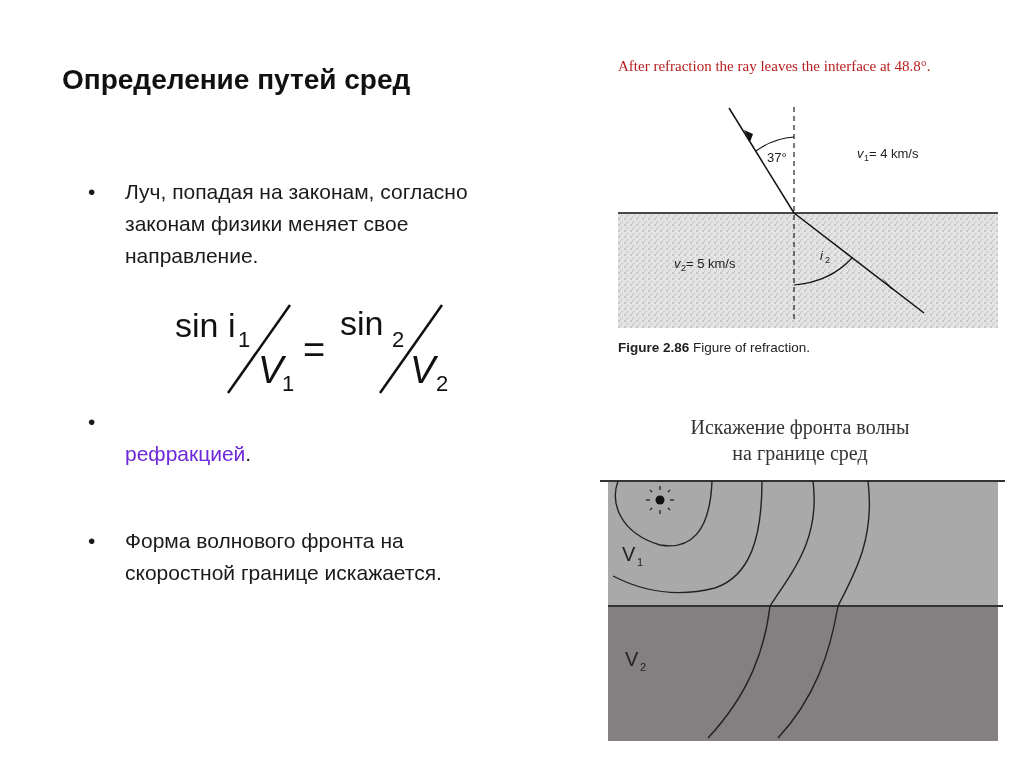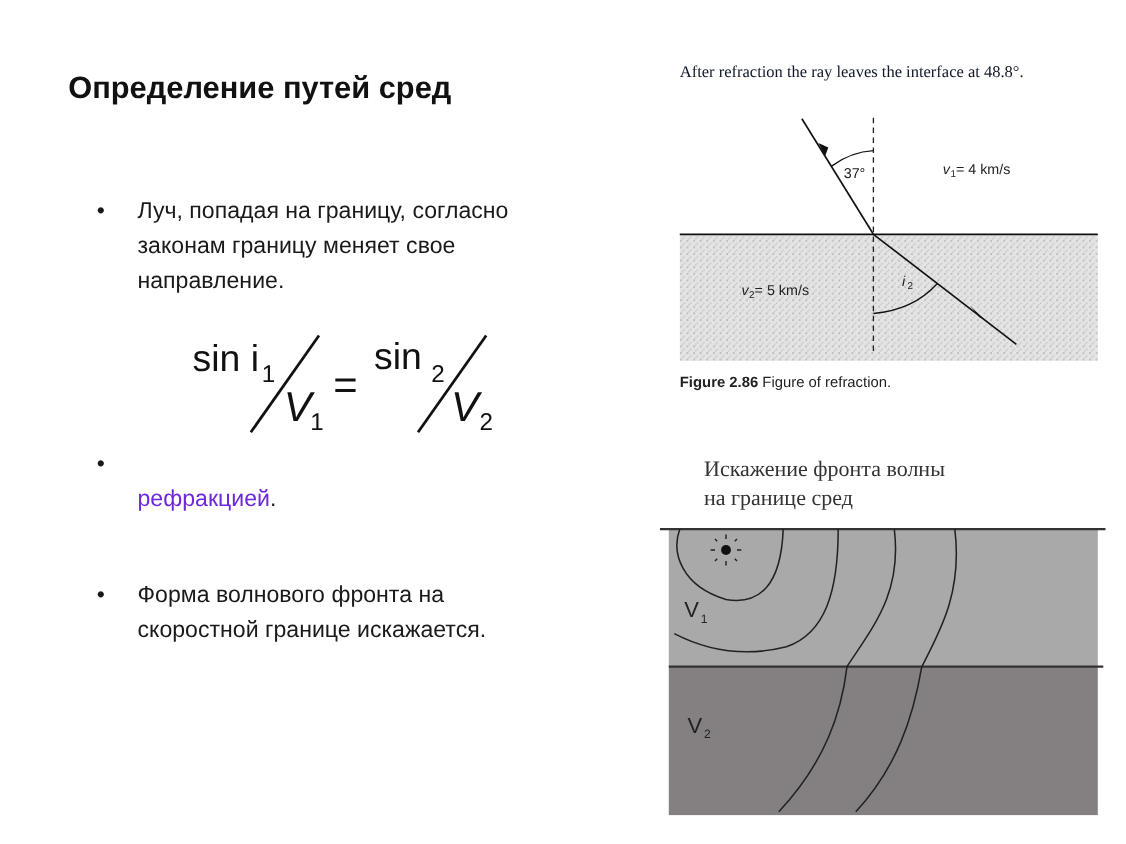--- a/index.html
+++ b/index.html
@@ -4,35 +4,35 @@
 <style>
   html,body{margin:0;padding:0;background:#ffffff;}
   body{width:1024px;height:767px;position:relative;overflow:hidden;font-family:"Liberation Sans","DejaVu Sans",sans-serif;color:#111;}
   .title{position:absolute;left:62px;top:64px;font-size:28px;font-weight:bold;color:#111;}
   .bullet{position:absolute;left:88px;font-size:21px;line-height:32px;color:#1a1a1a;}
   .bullet .dot{position:absolute;left:0;top:0;}
   .bullet .txt{margin-left:37px;display:block;}
   .red{color:#6d28d9;}
   .formula{position:absolute;left:140px;top:295px;width:300px;height:100px;margin-left:30px;}
   .fig1{position:absolute;left:612px;top:50px;width:412px;height:320px;}
-  .fig1 .cap-top{position:absolute;left:6px;top:8px;font-family:"Liberation Serif","DejaVu Serif",serif;font-size:15px;color:#0f172a;white-space:nowrap;}
+  .fig1 .cap-top{position:absolute;left:6px;top:8px;font-family:"Liberation Serif","DejaVu Serif",serif;font-size:15px;color:#b91c1c;white-space:nowrap;}
   .fig1 .cap-bot{position:absolute;left:6px;top:290px;font-size:13.5px;color:#222;white-space:nowrap;}
   .fig1 .cap-bot b{font-weight:bold;}
-  .fig2-title{position:absolute;left:640px;top:414px;width:320px;font-family:"Liberation Serif","DejaVu Serif",serif;font-size:20px;line-height:26px;color:#333;}
+  .fig2-title{position:absolute;left:640px;top:414px;width:320px;text-align:center;font-family:"Liberation Serif","DejaVu Serif",serif;font-size:20px;line-height:26px;color:#333;}
   .fig2{position:absolute;left:600px;top:478px;width:410px;height:270px;}
   svg text{font-family:"Liberation Sans","DejaVu Sans",sans-serif;}
 </style>
 </head>
 <body>
 
 <div class="title">Определение путей сред</div>
 
 <div class="bullet" style="top:176px;width:380px;">
   <span class="dot">•</span>
-  <span class="txt">Луч, попадая на границу, согласно законам границу меняет свое направление.</span>
+  <span class="txt">Луч, попадая на законам, согласно законам физики меняет свое направление.</span>
 </div>
 
 <div class="formula">
   <svg width="300" height="100" viewBox="0 0 300 100">
     <g font-family="Liberation Serif, DejaVu Serif, serif" fill="#111">
       <text x="5" y="42" font-size="34">sin i</text>
       <text x="68" y="52" font-size="22">1</text>
       <line x1="58" y1="98" x2="120" y2="10" stroke="#111" stroke-width="2.5"></line>
       <text x="88" y="88" font-size="38" font-style="italic">V</text>
       <text x="112" y="96" font-size="22">1</text>

